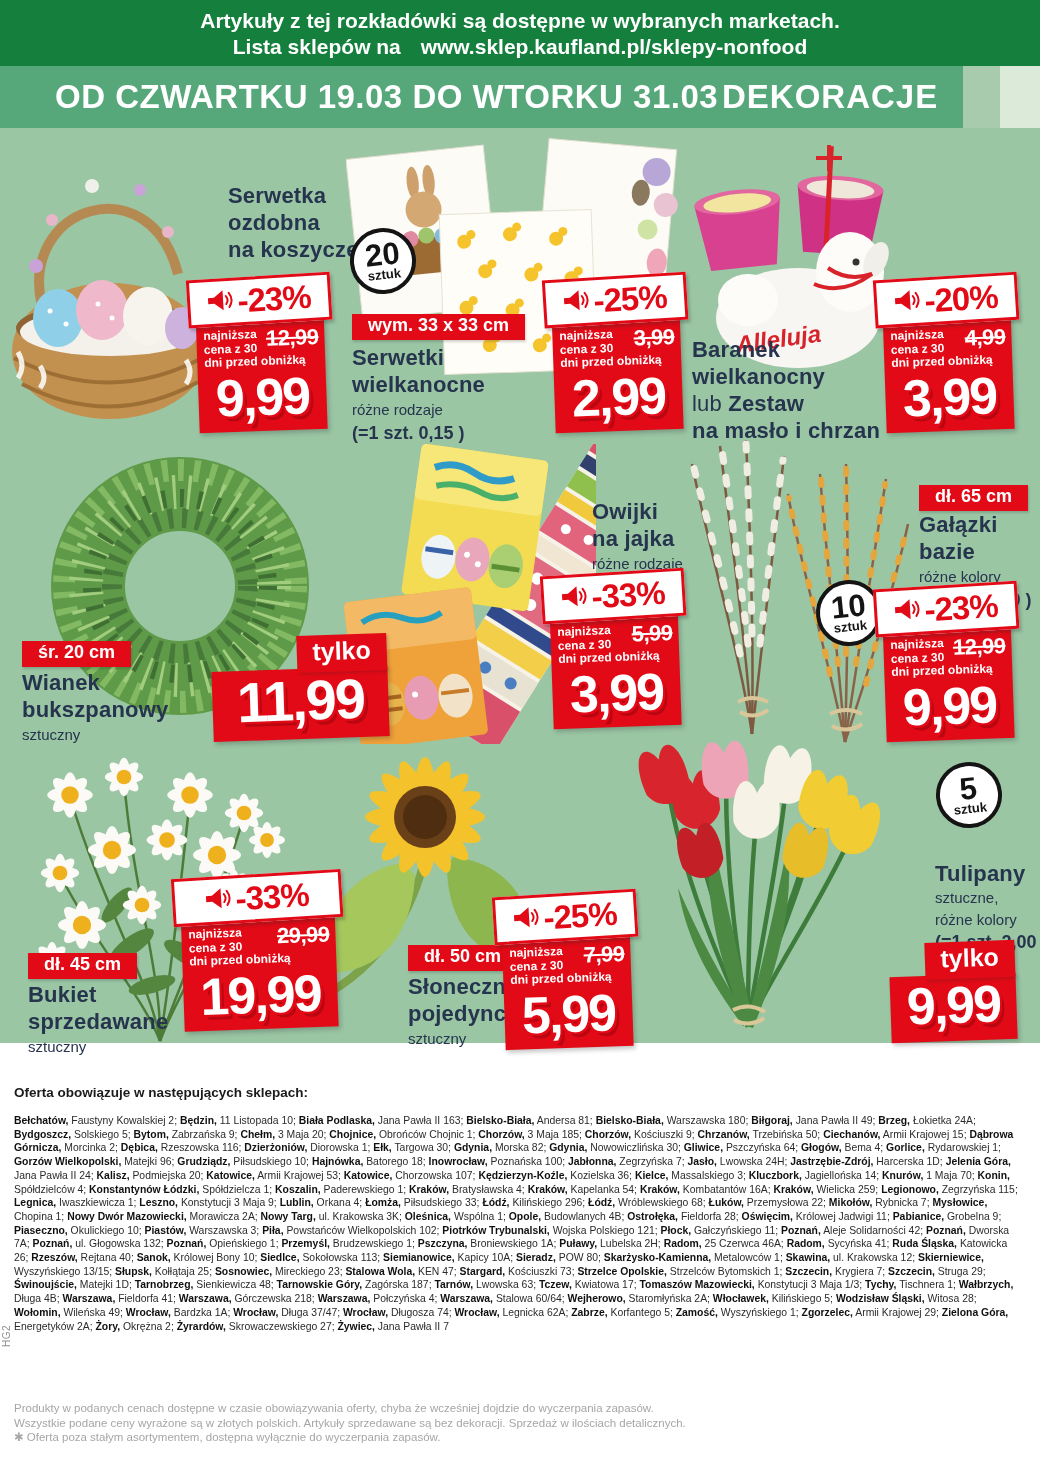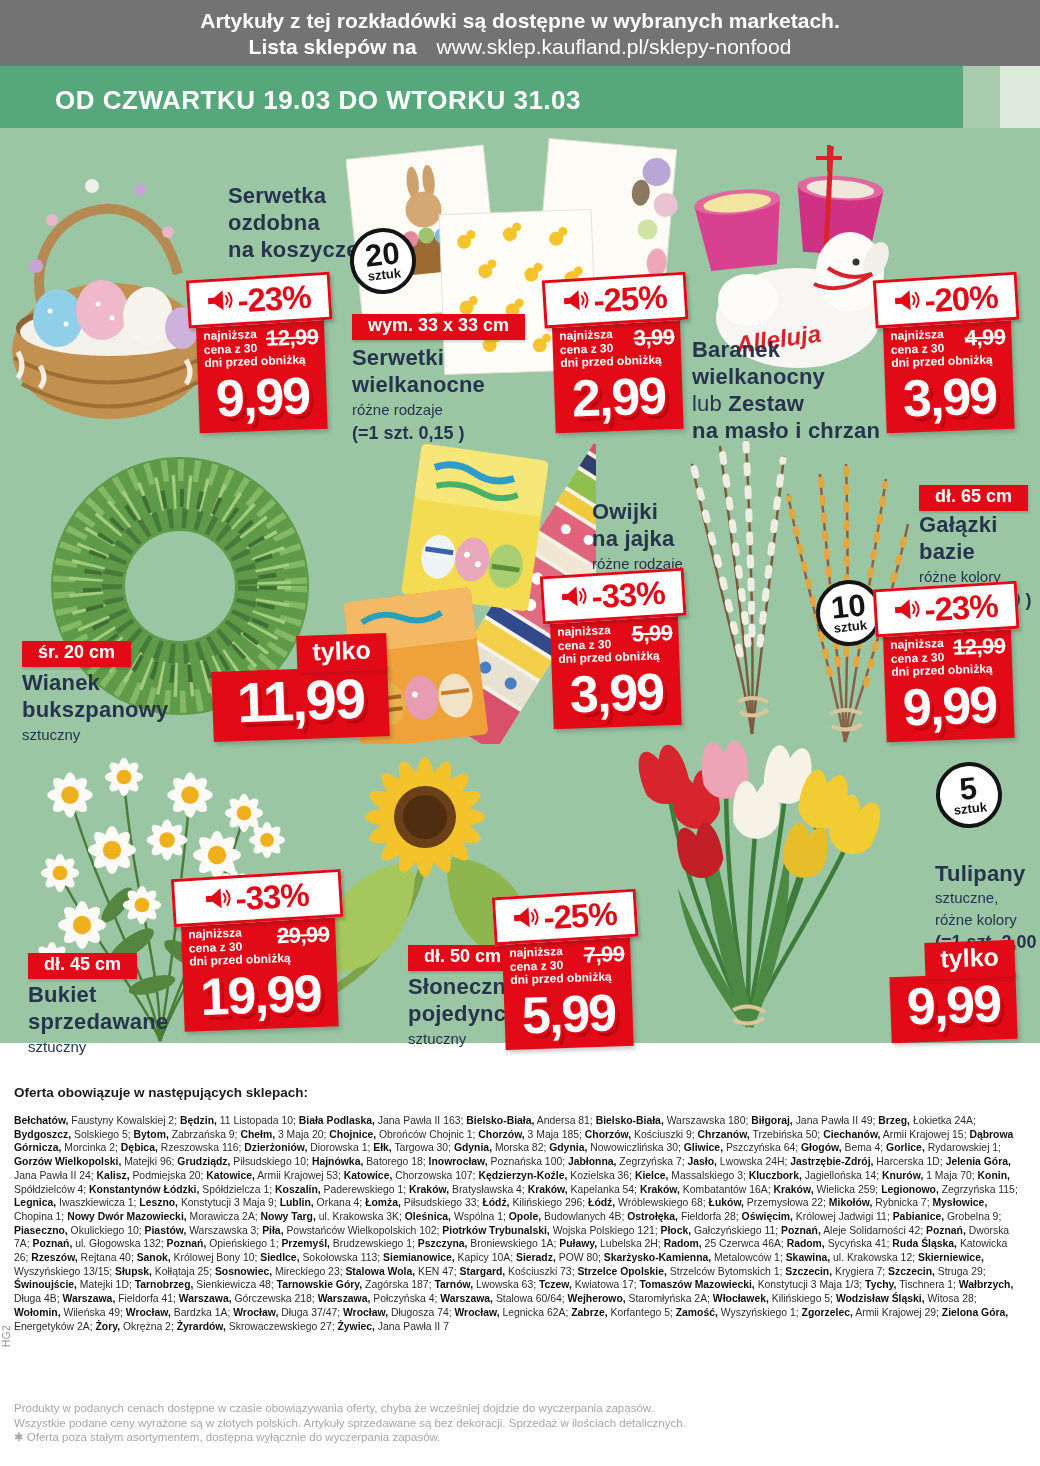--- a/index.html
+++ b/index.html
@@ -1,25 +1,25 @@
 <!DOCTYPE html>
 <html><head>
 <meta charset="utf-8">
 <style>
   html,body{margin:0;padding:0;background:#e9e9e9;}
   #page{position:relative;width:1040px;height:1466px;background:#ffffff;overflow:hidden;
         font-family:"Liberation Sans","DejaVu Sans",sans-serif;}
   
-  .banner{position:absolute;left:0;top:0;width:1040px;height:80px;background:#737373;color:#fff;text-align:center;}
+  .banner{position:absolute;left:0;top:0;width:1040px;height:80px;background:#15803d;color:#fff;text-align:center;}
   .banner .l1{margin-top:8px;font-size:21px;font-weight:600;line-height:26px;}
   .banner .l2{font-size:21px;font-weight:600;line-height:26px;}
-  .banner .l2 b{font-weight:400;margin-left:14px;}
+  .banner .l2 b{font-weight:700;margin-left:14px;}
   
   .hband{position:absolute;left:0;top:66px;width:1040px;height:62px;background:#56a87a;}
-  .hdate{position:absolute;left:55px;top:19px;font-size:26px;font-weight:800;color:#fff;letter-spacing:.5px;white-space:nowrap;}
+  .hdate{position:absolute;left:55px;top:12px;font-size:33px;font-weight:800;color:#fff;letter-spacing:.5px;white-space:nowrap;}
   .hcat{position:absolute;left:722px;top:12px;font-size:33px;font-weight:800;color:#fff;letter-spacing:1px;white-space:nowrap;}
   .curl1{position:absolute;right:40px;top:0;width:37px;height:62px;background:#a9cbad;}
   .curl2{position:absolute;right:0;top:0;width:40px;height:62px;background:#dcead e;background:#dcead9;}
   
   .main{position:absolute;left:0;top:128px;width:1040px;height:915px;background:#9ac6a4;}
   .pimg{position:absolute;}
   
   .pname{position:absolute;color:#27344e;}
   .nm{font-size:22px;font-weight:800;line-height:27px;letter-spacing:.2px;}
   .sub{font-size:15px;line-height:24px;font-weight:500;}
@@ -64,20 +64,21 @@
 
   <div class="banner">
     <div class="l1">Artykuły z tej rozkładówki są dostępne w wybranych marketach.</div>
     <div class="l2"><span>Lista sklepów na </span><b>www.sklep.kaufland.pl/sklepy-nonfood</b></div>
   </div>
 
   <div class="hband">
     <div class="curl1"></div>
     <div class="curl2"></div>
     <div class="hdate">OD CZWARTKU 19.03 DO WTORKU 31.03</div>
+    <div class="hcat">DEKORACJE</div>
   </div>
 
   <div class="main"></div>
 
   <svg class="pimg" style="left:0;top:146px" width="228" height="290" viewBox="0 0 228 290">
     <path d="M42 160 C18 60 150 18 178 128" stroke="#b58a52" stroke-width="10" fill="none"></path>
     <circle cx="36" cy="120" r="7" fill="#c9a3d8"></circle>
       <circle cx="52" cy="74" r="6" fill="#e7b6c9"></circle>
       <circle cx="92" cy="40" r="7" fill="#f0f0ea"></circle>
       <circle cx="140" cy="44" r="6" fill="#c9a3d8"></circle>

